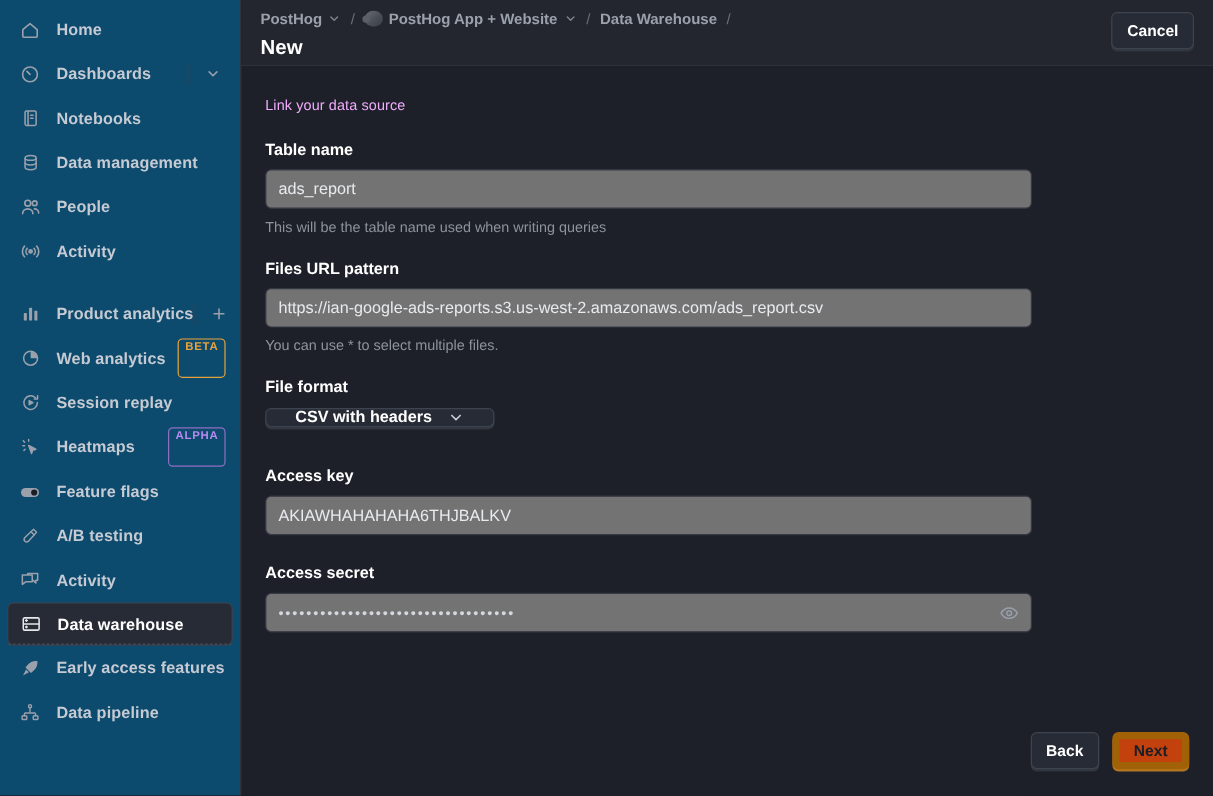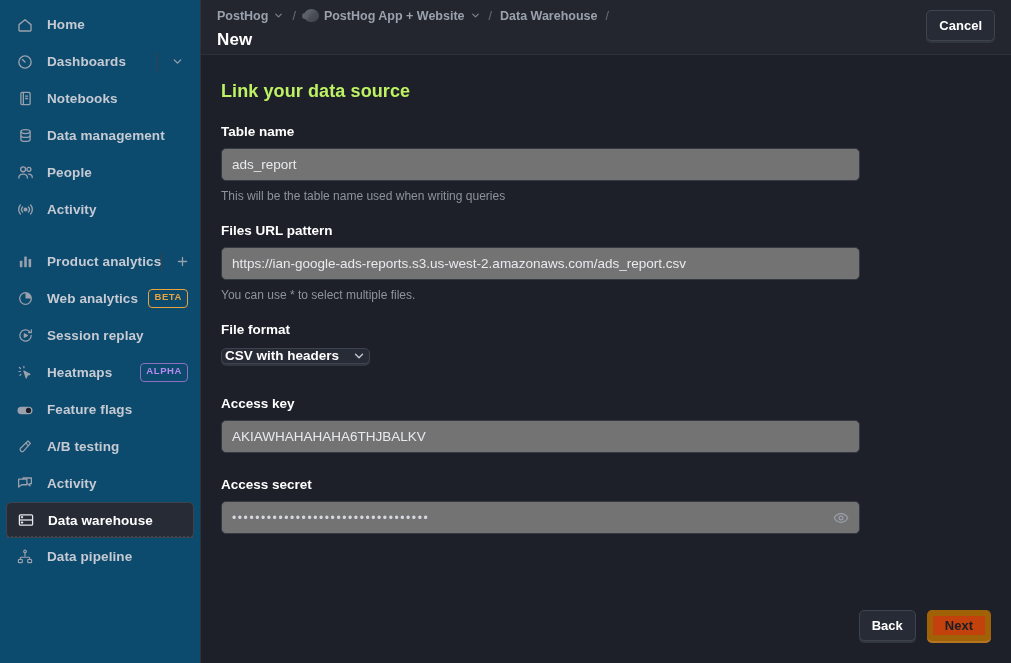--- a/index.html
+++ b/index.html
@@ -96,21 +96,21 @@
     color: #9aa0ab;
     border-radius: 4px;
     cursor: pointer;
   }
 
   .badge {
     margin-left: auto;
     font-size: 9.5px;
     font-weight: 700;
     letter-spacing: 0.6px;
-    padding: 2px 5px 4px 5px;
+    padding: 2px 5px 18px 5px;
     border-radius: 4px;
     line-height: 1.1;
   }
   .badge.beta { color: #e8a33d; border: 1px solid #e8a33d; }
   .badge.alpha { color: #b78af0; border: 1px solid #8f6fc4; }
 
   .nav-gap { height: 15px; }
 
   
   #main {
@@ -207,23 +207,23 @@
 
   
   #content {
     flex: 1 1 auto;
     padding: 26px 20px 0 20px;
     overflow: hidden;
     position: relative;
   }
 
   .section-title {
-    font-size: 18px;
-    font-weight: 700;
-    color: #bef264;
+    font-size: 12px;
+    font-weight: 400;
+    color: #f0abfc;
     margin-bottom: 22px;
     letter-spacing: 0.1px;
   }
 
   .field { margin-bottom: 6px; }
 
   .field-label {
     font-size: 13.5px;
     font-weight: 700;
     color: #ffffff;
@@ -269,21 +269,21 @@
     color: #8d939e;
     margin-top: 8px;
     margin-bottom: 20px;
   }
 
   .select-box {
     display: inline-flex;
     align-items: center;
     gap: 13px;
     height: 16px;
-    padding: 0 3px;
+    padding: 0 24px;
     background: #272b35;
     border: 1px solid #3d434f;
     border-radius: 5px;
     color: #ffffff;
     font-size: 13.5px;
     font-weight: 700;
     cursor: pointer;
     box-shadow: 0 2px 0 0 #31363f;
   }
   .select-box .chev { color: #c3c8d1; display: flex; align-items: center; }
@@ -471,20 +471,29 @@
           <svg width="18" height="18" viewBox="0 0 24 24" fill="none" stroke="currentColor" stroke-width="1.7" stroke-linejoin="round">
               <rect x="3.2" y="5.2" width="17.6" height="13.6" rx="1.6"></rect>
               <path d="M3.2 12h17.6"></path>
               <path d="M5.8 8.1h1.8M5.8 15.3h1.8M6.7 7.2v1.8M6.7 14.4v1.8" stroke-linecap="round"></path>
             </svg>
         </span>
         <span class="label">Data warehouse</span>
       </div>
       <div class="sel-shadow" style="top:536px"></div>
 
+      <div class="nav-item">
+        <span class="ico">
+          <svg width="18" height="18" viewBox="0 0 24 24" fill="currentColor">
+              <path d="M20.2 3.8c-4.2-.6-8.4 1.1-11.2 4.6l-2 2.5 6.1 6.1 2.5-2c3.5-2.8 5.2-7 4.6-11.2z"></path>
+              <path d="M7.6 13.2 4.2 19.8l6.6-3.4z"></path>
+            </svg>
+        </span>
+        <span class="label">Early access features</span>
+      </div>
 
       <div class="nav-item">
         <span class="ico">
           <svg width="18" height="18" viewBox="0 0 24 24" fill="none" stroke="currentColor" stroke-width="1.6" stroke-linecap="round" stroke-linejoin="round">
               <circle cx="12" cy="4.6" r="1.7"></circle>
               <path d="M12 6.3v4.2M5.8 15.3v-2a1 1 0 0 1 1-1h10.4a1 1 0 0 1 1 1v2"></path>
               <rect x="3.2" y="15.3" width="5.2" height="4.2" rx="0.9"></rect>
               <rect x="15.6" y="15.3" width="5.2" height="4.2" rx="0.9"></rect>
             </svg>
         </span>

